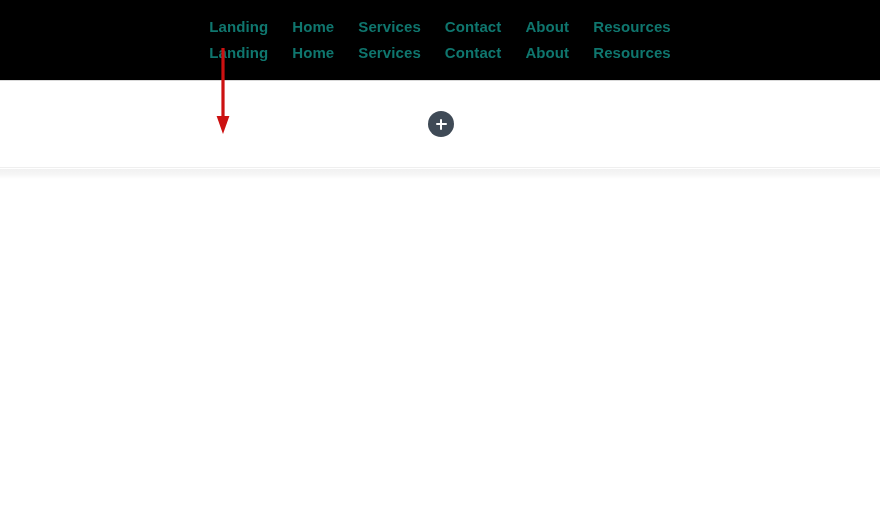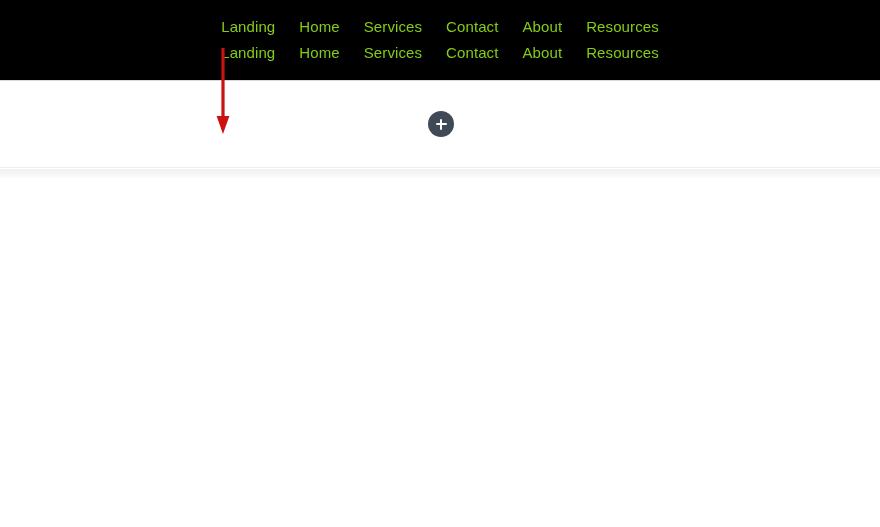--- a/index.html
+++ b/index.html
@@ -31,23 +31,23 @@
     justify-content: center;
   }
   .nav-row {
     height: 26px;
     display: flex;
     align-items: center;
     justify-content: center;
     gap: 0;
   }
   .nav-link {
-    color: #84cc16;
+    color: #0f766e;
     font-size: 15px;
-    font-weight: normal;
+    font-weight: bold;
     line-height: 26px;
     white-space: nowrap;
     padding: 0 12px;
     text-decoration: none;
     cursor: pointer;
     letter-spacing: 0.1px;
   }
 
   
   .hero-band {

